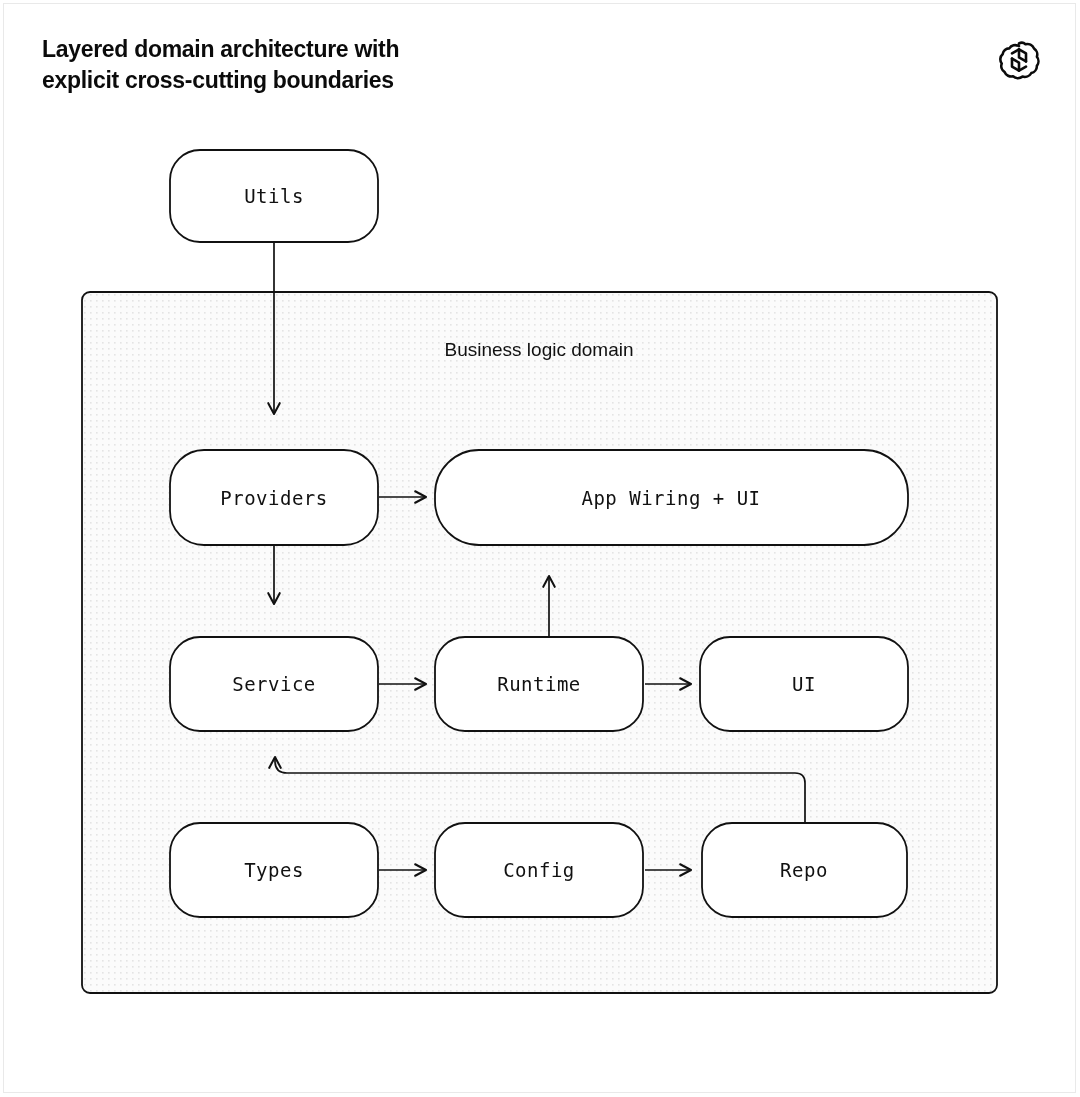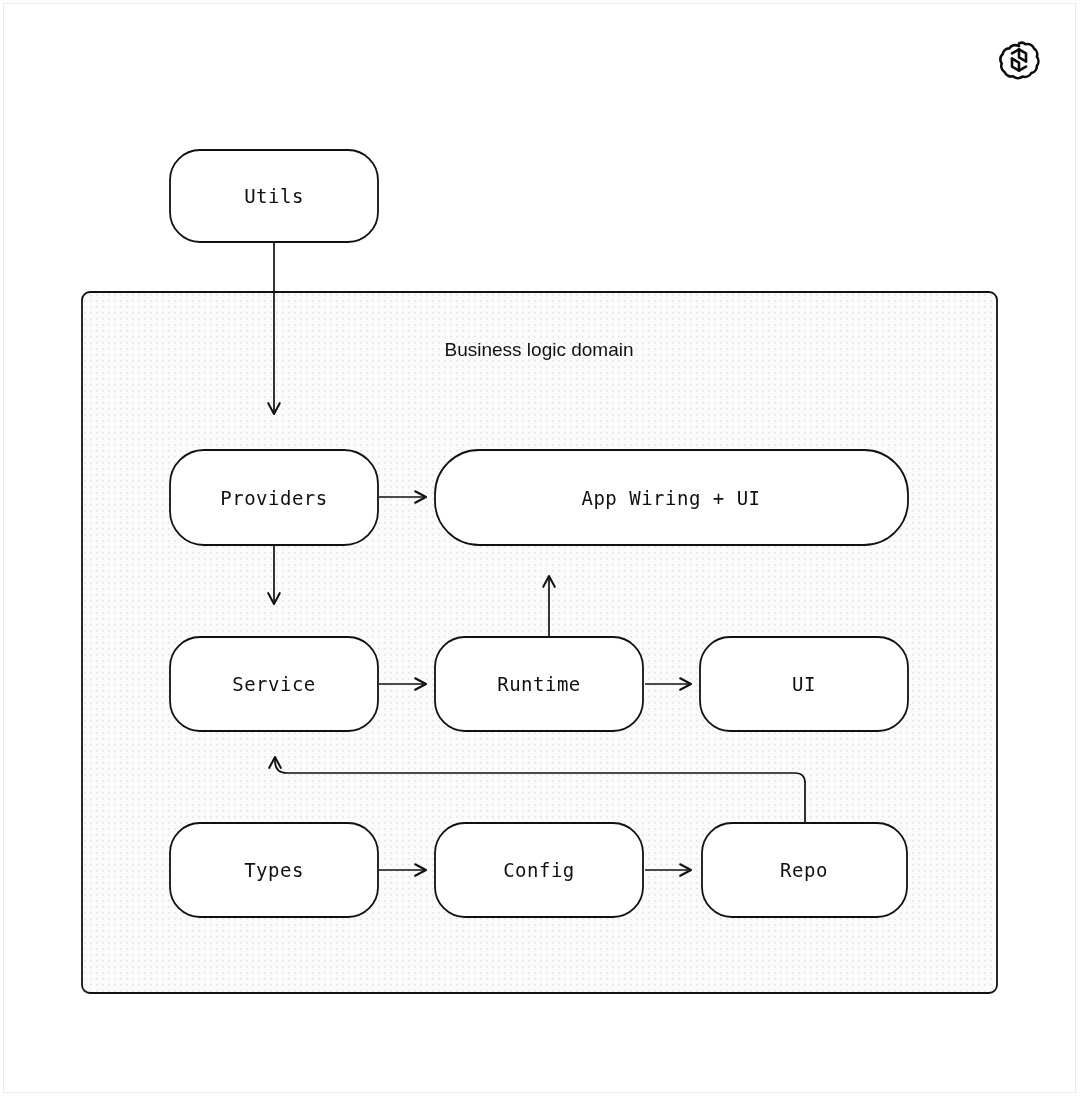--- a/index.html
+++ b/index.html
@@ -100,20 +100,22 @@
     dominant-baseline: middle;
   }
 </style>
 </head>
 <body>
 
 <div id="page">
 
   <div id="page-frame"></div>
 
+  <div id="header-title">Layered domain architecture with
+explicit cross-cutting boundaries</div>
 
   <div id="brand-logo">
     <svg viewBox="0 0 48 48" width="48" height="48" aria-hidden="true">
       <g fill="none" stroke="#0b0b0b" stroke-width="2.6" stroke-linejoin="round" stroke-linecap="round">
         <path d="M24 10.2
                  C 20.4 8.1 16.2 9.2 14.3 12.4
                  C 11.0 12.3 8.1 14.9 7.6 18.3
                  C 5.0 20.6 4.6 24.7 6.7 27.6
                  C 5.6 30.7 6.8 34.4 9.7 36.2
                  C 11.0 39.3 14.6 41.1 18.0 40.3

